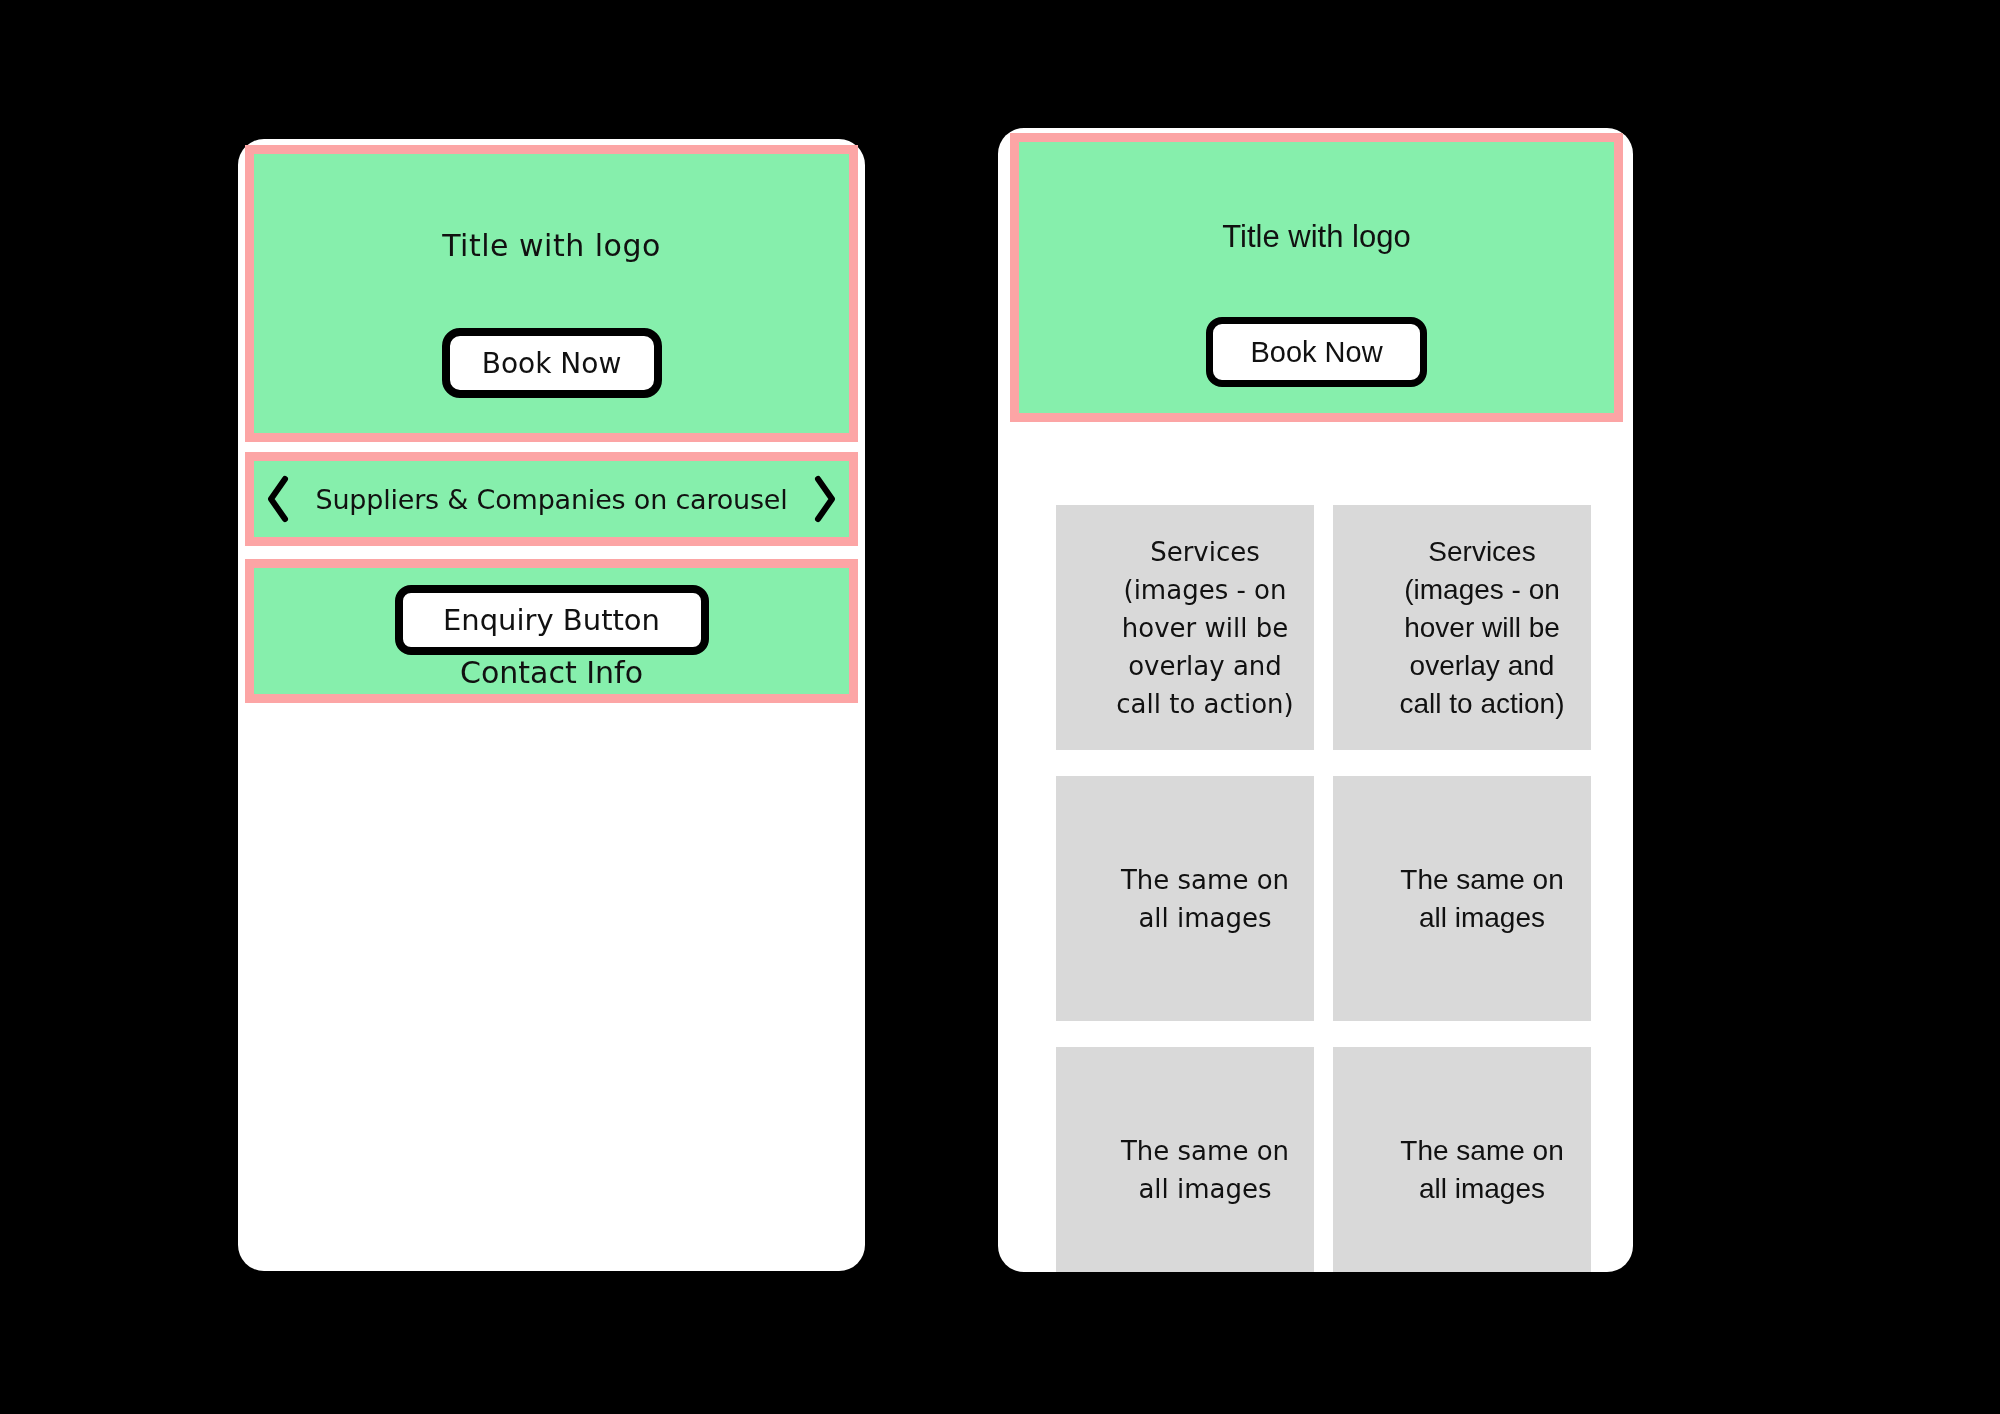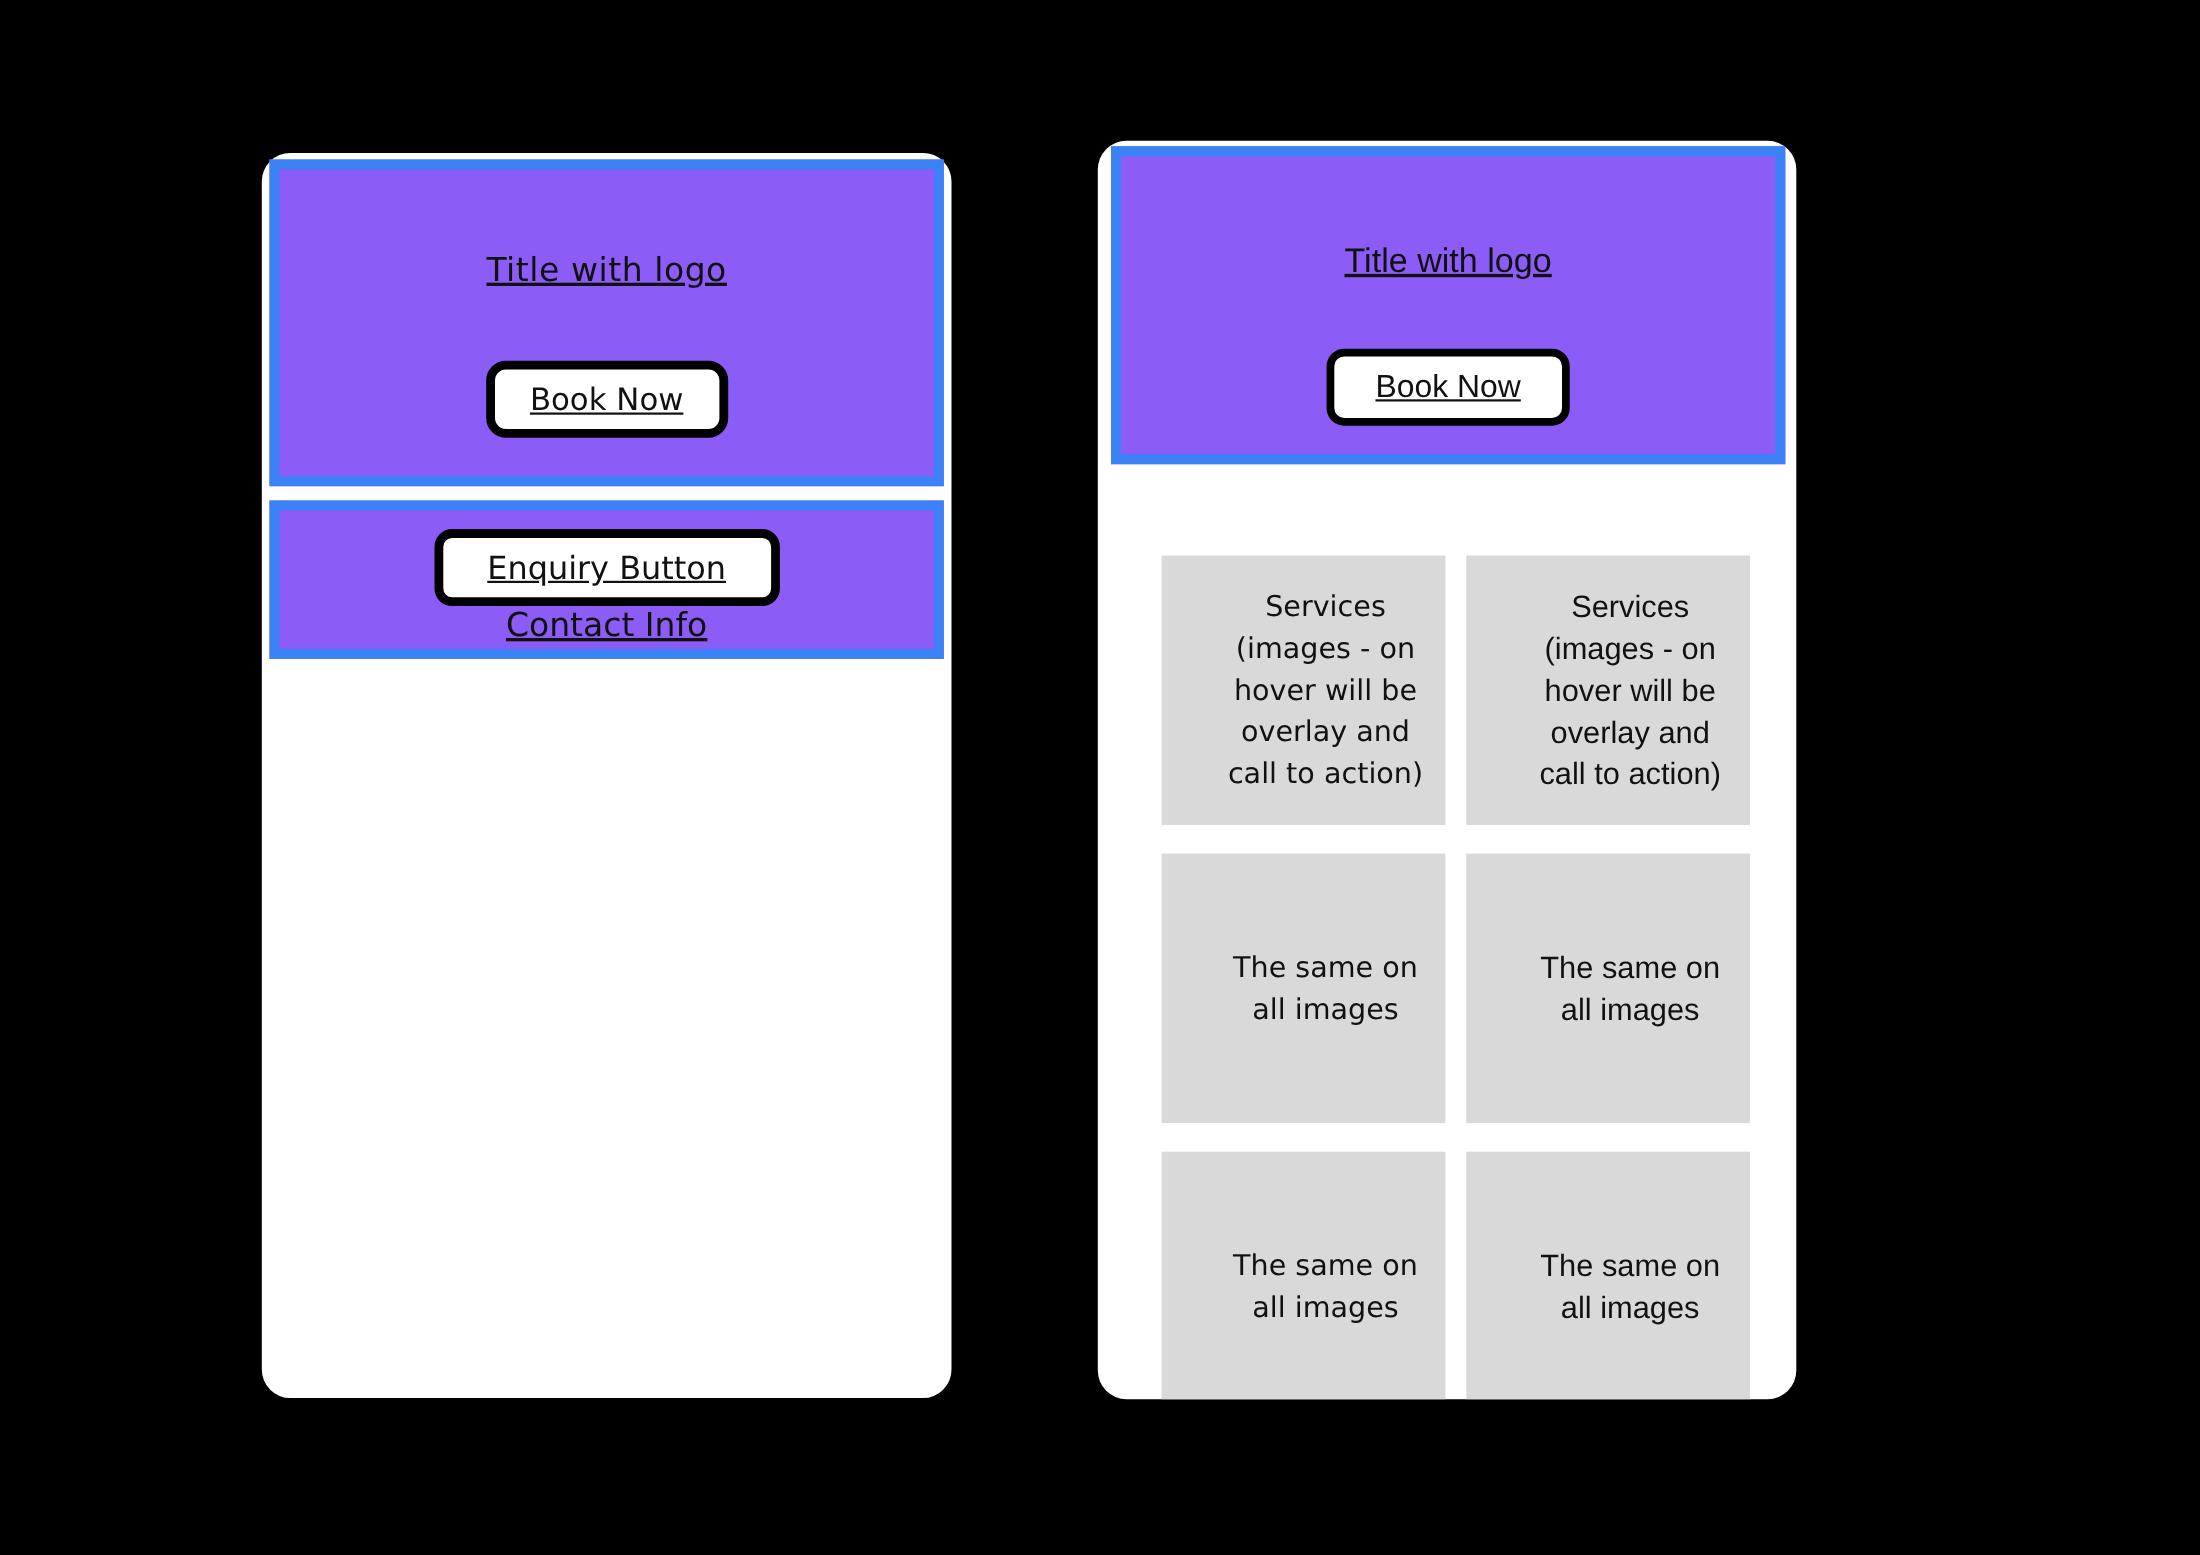--- a/index.html
+++ b/index.html
@@ -17,21 +17,21 @@
     background: #ffffff;
     border-radius: 26px;
   }
 
   
   #left-panel {
     left: 238px; top: 139px;
     width: 627px; height: 1132px;
     padding: 6px 7px 0 7px;
   }
-  .framed { border: 9px solid #3b82f6; background: #8b5cf6; text-decoration: underline; }
+  .framed { border: 9px solid #fca5a5; background: #86efac; }
 
   .lp-hero {
     height: 297px;
     display: flex; flex-direction: column; align-items: center;
     padding-top: 72px;
   }
   .wf-title {
     font-size: 30px; line-height: 40px; text-align: center;
     letter-spacing: 0.5px;
   }
@@ -120,20 +120,33 @@
 <body>
 
 <div class="panel" id="left-panel">
 
   <div class="framed lp-hero">
     <div class="wf-title">Title with logo</div>
     <div class="btn">Book Now</div>
   </div>
 
 
+  <div class="framed lp-carousel">
+    <span class="chevron">
+      <svg width="28" height="50" viewBox="0 0 28 50">
+        <polyline points="21,5 7,25 21,45" fill="none" stroke="#000" stroke-width="6" stroke-linecap="round" stroke-linejoin="round"></polyline>
+      </svg>
+    </span>
+    <span class="carousel-label">Suppliers &amp; Companies on carousel</span>
+    <span class="chevron">
+      <svg width="28" height="50" viewBox="0 0 28 50">
+        <polyline points="7,5 21,25 7,45" fill="none" stroke="#000" stroke-width="6" stroke-linecap="round" stroke-linejoin="round"></polyline>
+      </svg>
+    </span>
+  </div>
 
   <div class="framed lp-footer">
     <div class="btn">Enquiry Button</div>
     <div class="contact-line">Contact Info</div>
   </div>
 
 </div>
 
 <div class="panel" id="right-panel">
 

